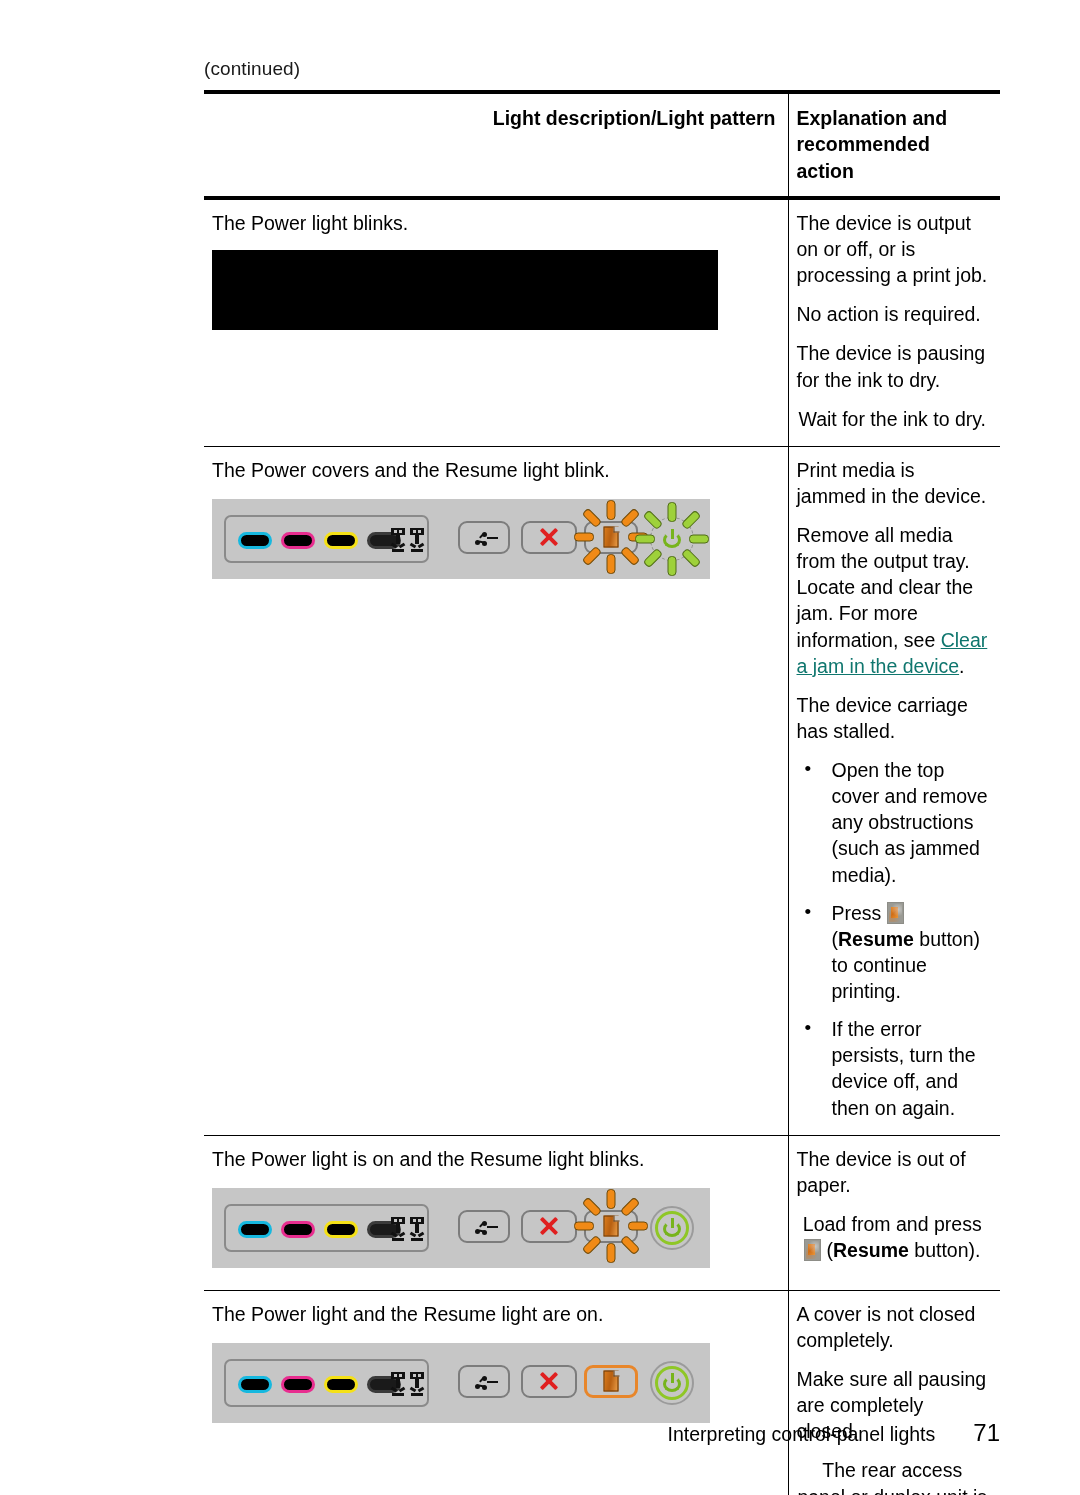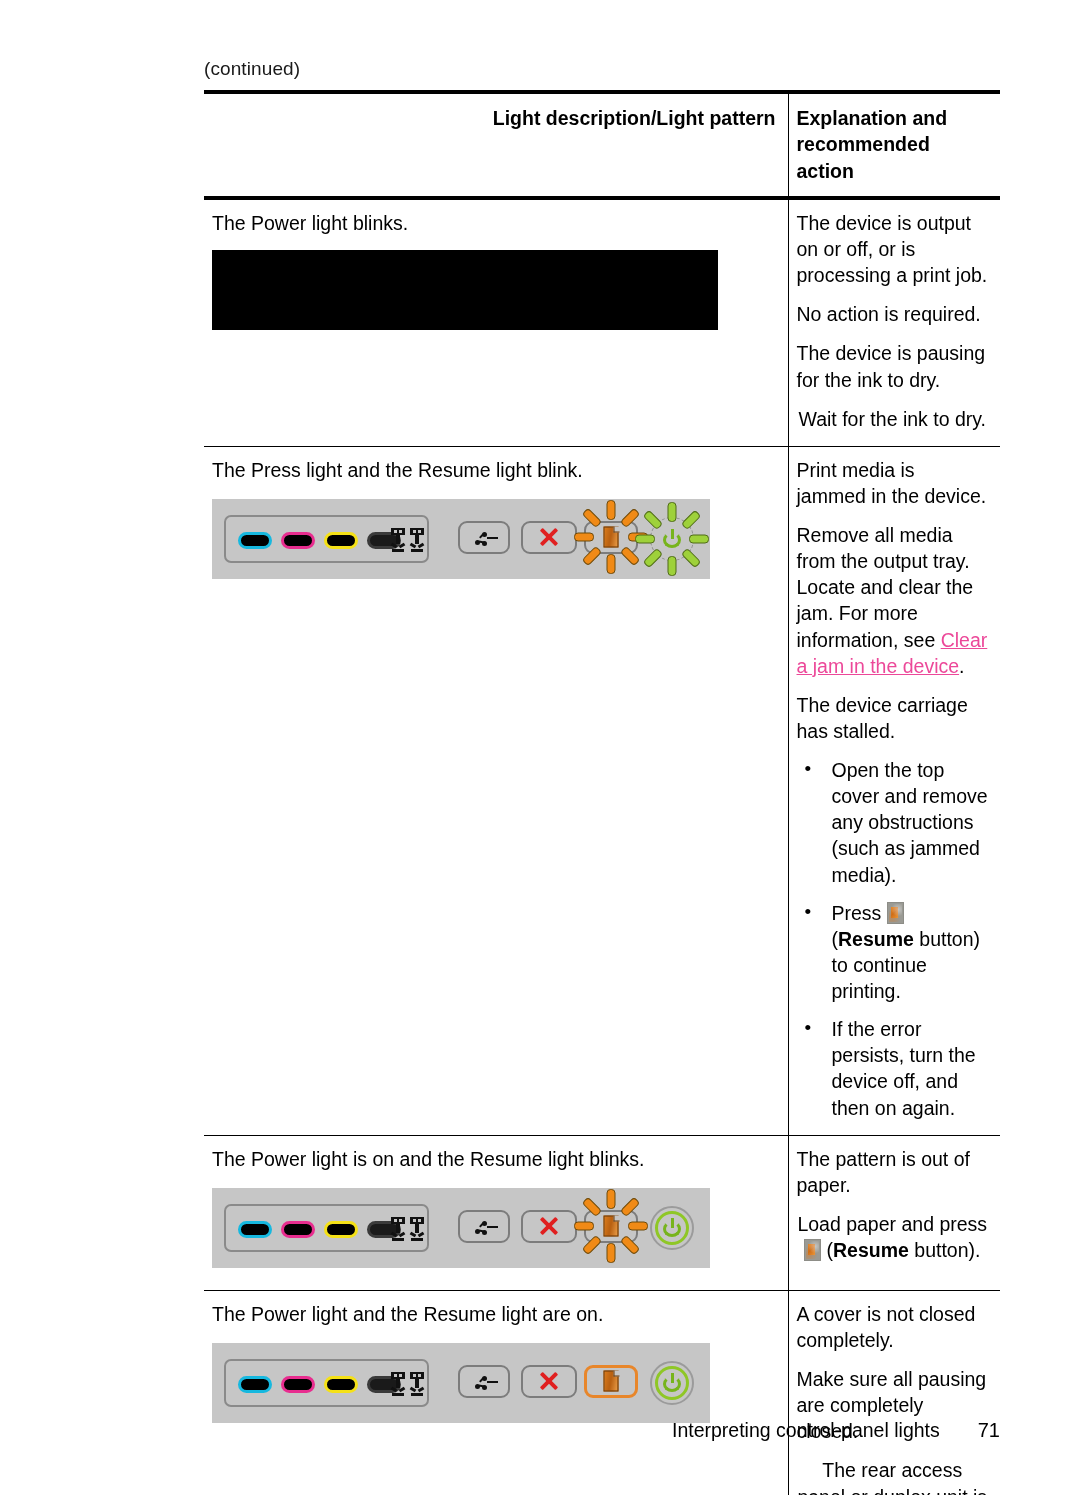--- a/index.html
+++ b/index.html
@@ -66,21 +66,21 @@
   }
   table.lights tbody tr:last-child td {
     border-bottom: 4px solid #000;
   }
   table.lights tbody td.col-left  { border-right: 1.5px solid #000; }
 
   td p { margin: 0 0 13px 0; }
   td p:last-child { margin-bottom: 0; text-align: center; }
 
   a.doclink {
-    color: #ec4899;
+    color: #0f766e;
     text-decoration: underline;
   }
 
   ul.acts {
     list-style: none;
     margin: 0;
     padding: 0;
   }
   ul.acts li {
     position: relative;
@@ -330,21 +330,21 @@
   
   .footer {
     position: absolute;
     left: 0;
     top: 1419px;
     width: 1000px;
     text-align: right;
     font-size: 19.5px;
   }
   .footer .ftitle { margin-right: 38px; }
-  .footer .pnum { font-size: 20px; margin-top: 23px; }
+  .footer .pnum { font-size: 24px; margin-top: 23px; }
 </style>
 </head>
 <body>
 
 <div class="page">
 
   <div class="continued">(continued)</div>
 
   <table class="lights">
     <colgroup>
@@ -367,21 +367,21 @@
         <td>
           <p>The device is output on or off, or is processing a print job.</p>
           <p>No action is required.</p>
           <p>The device is pausing for the ink to dry.</p>
           <p>Wait for the ink to dry.</p>
         </td>
       </tr>
 
       <tr>
         <td class="col-left">
-          <p>The Press light and the Resume light blink.</p>
+          <p>The Power covers and the Resume light blink.</p>
 
           <div class="panel">
             <div class="ink-box">
               <div class="pill cy"></div>
               <div class="pill mg"></div>
               <div class="pill yl"></div>
               <div class="pill bk"></div>
               <div class="ph p1">
                 <i class="cap"></i>
                   <i class="hole"></i>
@@ -548,22 +548,22 @@
               <div class="ring-inner"></div>
               <div class="glyph">
                   <div class="arc"></div>
                   <div class="stem"></div>
                 </div>
             </div>
           </div>
         </td>
 
         <td>
-          <p>The pattern is out of paper.</p>
-          <p><span>Load paper and press</span>
+          <p>The device is out of paper.</p>
+          <p><span>Load from and press</span>
             <span class="inline-icon"></span>
             <span>(</span><b>Resume</b><span> button).</span>
           </p>
         </td>
       </tr>
 
       <tr>
         <td class="col-left">
           <p>The Power light and the Resume light are on.</p>
 

